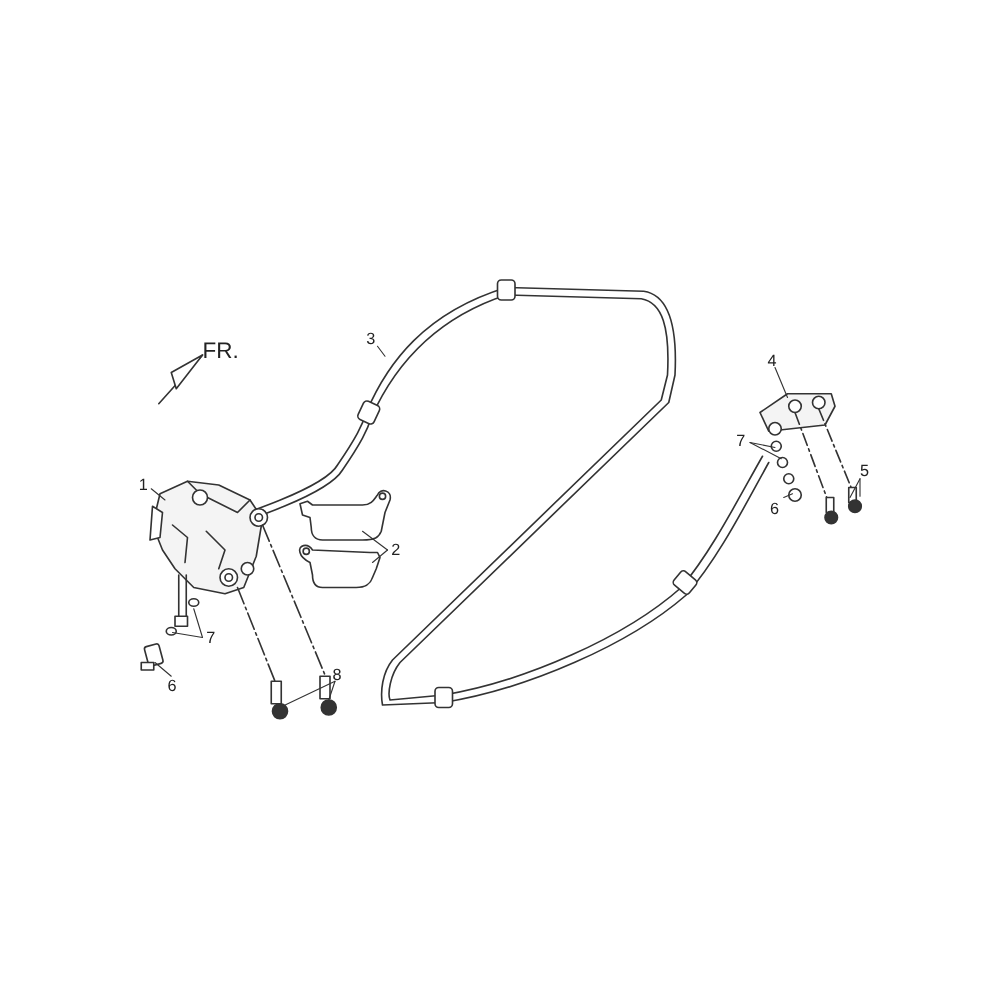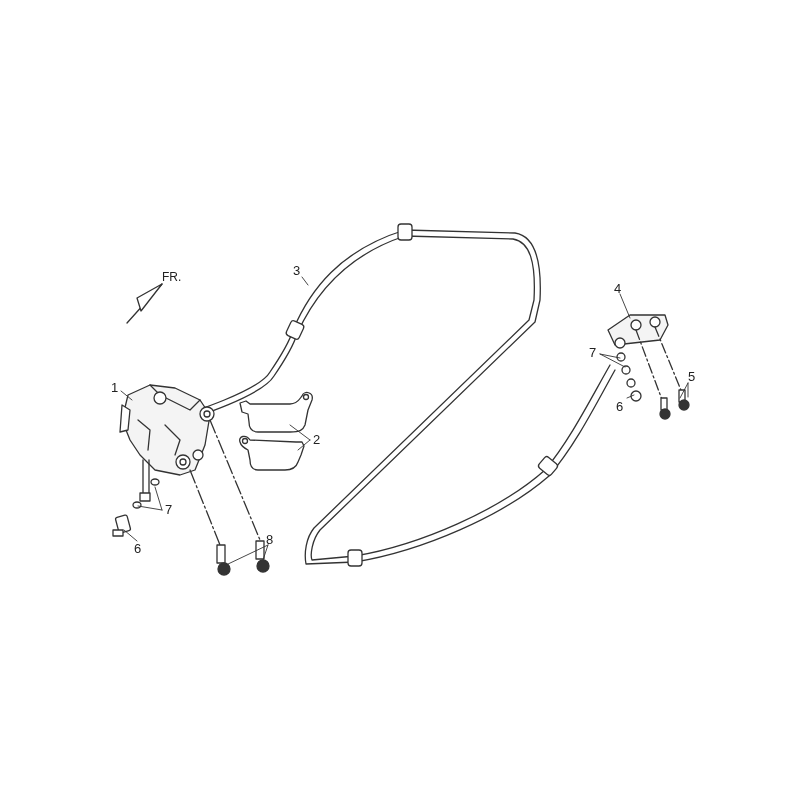--- a/index.html
+++ b/index.html
@@ -7,21 +7,21 @@
     .canvas { position: absolute; left: 0; top: 0; width: 800px; height: 800px; }
     svg { position: absolute; left: 0; top: 0; }
     .lbl {
       position: absolute;
       font-family: "Liberation Sans", sans-serif;
       font-size: 13px;
       color: #222222;
       line-height: 1;
       white-space: nowrap;
     }
-    .fr { font-size: 12px; }
+    .fr { font-size: 18px; }
   </style>
 </head>
 <body>
 
 <div class="canvas">
   <svg width="800" height="800" viewBox="0 0 800 800" fill="none" stroke="#333333" stroke-width="1.3" stroke-linecap="round" stroke-linejoin="round">
 
     <g>
       <line x1="127" y1="323" x2="162" y2="284"></line>
       <path d="M162 284 L137 298 L141 311 Z" fill="#fff"></path>

